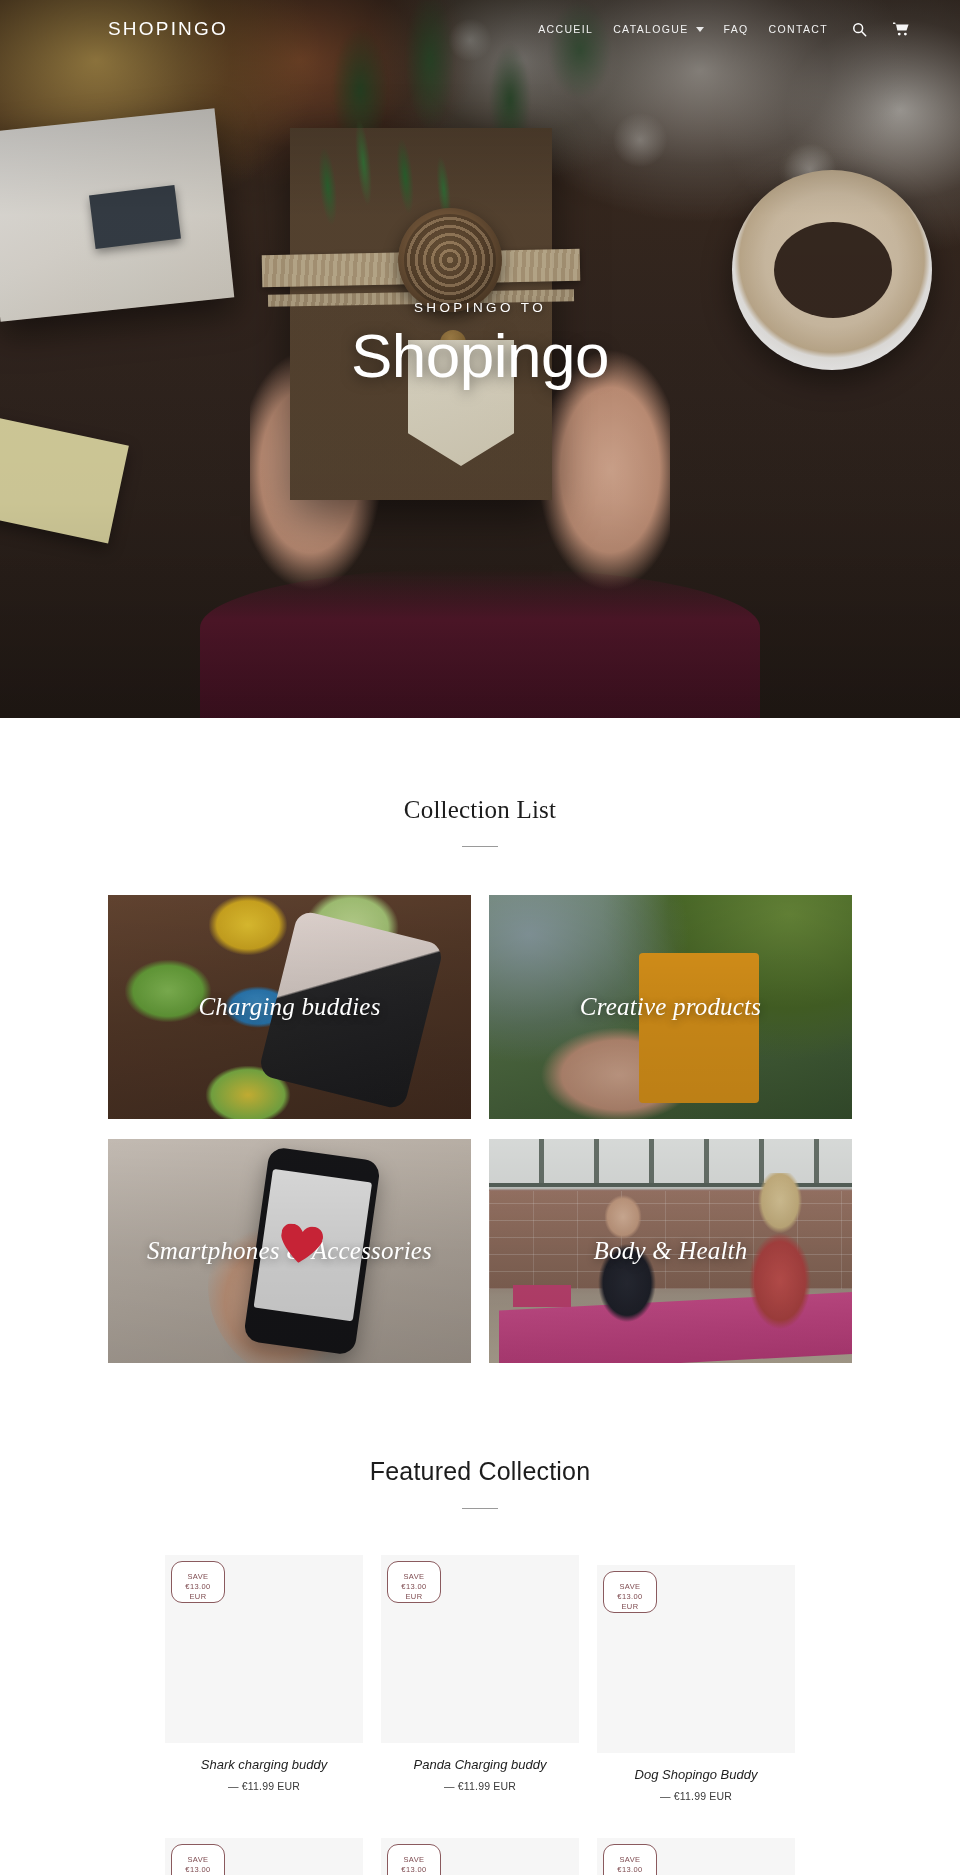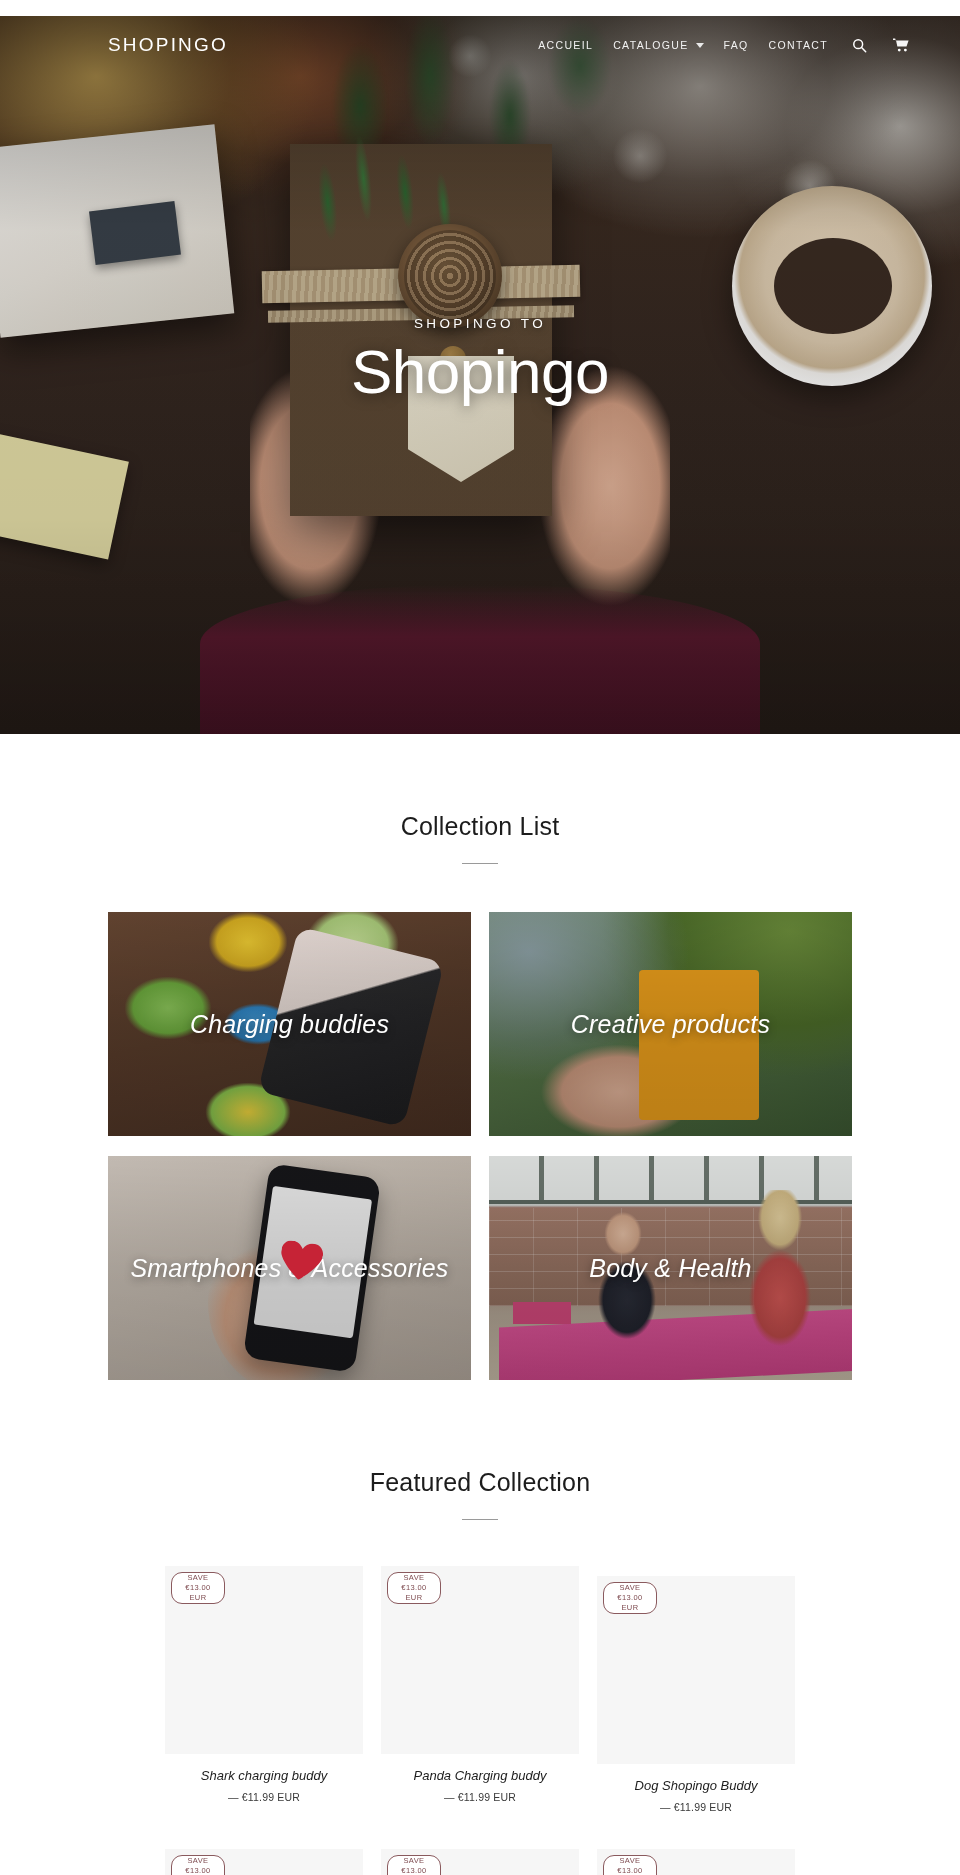--- a/index.html
+++ b/index.html
@@ -12,21 +12,20 @@
   }
   .page { width: 960px; position: relative; overflow: hidden; }
 
   
   .hero {
     position: relative;
     width: 960px;
     height: 718px;
     overflow: hidden;
     background: #737373;
-    margin-top: 16px;
   }
   .hero-photo {
     position: absolute; inset: 0;
     background-color: #3a2d25;
   }
   
   .hero-photo .bg-base {
     position: absolute; inset: 0;
     background:
       radial-gradient(ellipse 300px 220px at 96px 60px, rgba(214,176,92,.95) 0%, rgba(150,110,50,.5) 45%, rgba(60,40,25,0) 75%),
@@ -243,24 +242,24 @@
     padding-top: 0;
     margin: 0;
   }
   .rule {
     width: 36px; height: 1px;
     background: #9a9a9a;
     margin: 22px auto 0;
   }
 
   
-  .collection-wrap { padding: 78px 0 0; }
+  .collection-wrap { padding: 78px 0 0; font-family: Liberation Serif, serif; }
   .collection-grid {
     width: 744px;
-    margin: 48px auto 6px;
+    margin: 48px auto 12px;
     display: grid;
     grid-template-columns: 1fr 1fr;
     gap: 20px 18px;
   }
   .tile {
     position: relative;
     height: 224px;
     overflow: hidden;
     display: block;
     background: #888;
@@ -399,26 +398,26 @@
   }
   .product { position: relative; }
   .product-media {
     position: relative;
     width: 100%;
     height: 188px;
     background: #f6f6f6;
   }
   .badge {
     position: absolute; left: 6px; top: 6px;
-    width: 54px; height: 32px;
+    width: 54px; height: 42px;
     border: 1px solid #8a5a5e;
     border-radius: 11px;
     color: #7e4b50;
     display: flex; flex-direction: column;
-    align-items: center; justify-content: space-between;
+    align-items: center; justify-content: flex-end;
     font-size: 7.5px;
     line-height: 1.35;
     letter-spacing: .4px;
     background: #fff;
     text-align: center;
     z-index: 2;
   }
   .product-info { margin-top: 14px; text-align: center; }
   .product-title {
     font-size: 13px;

